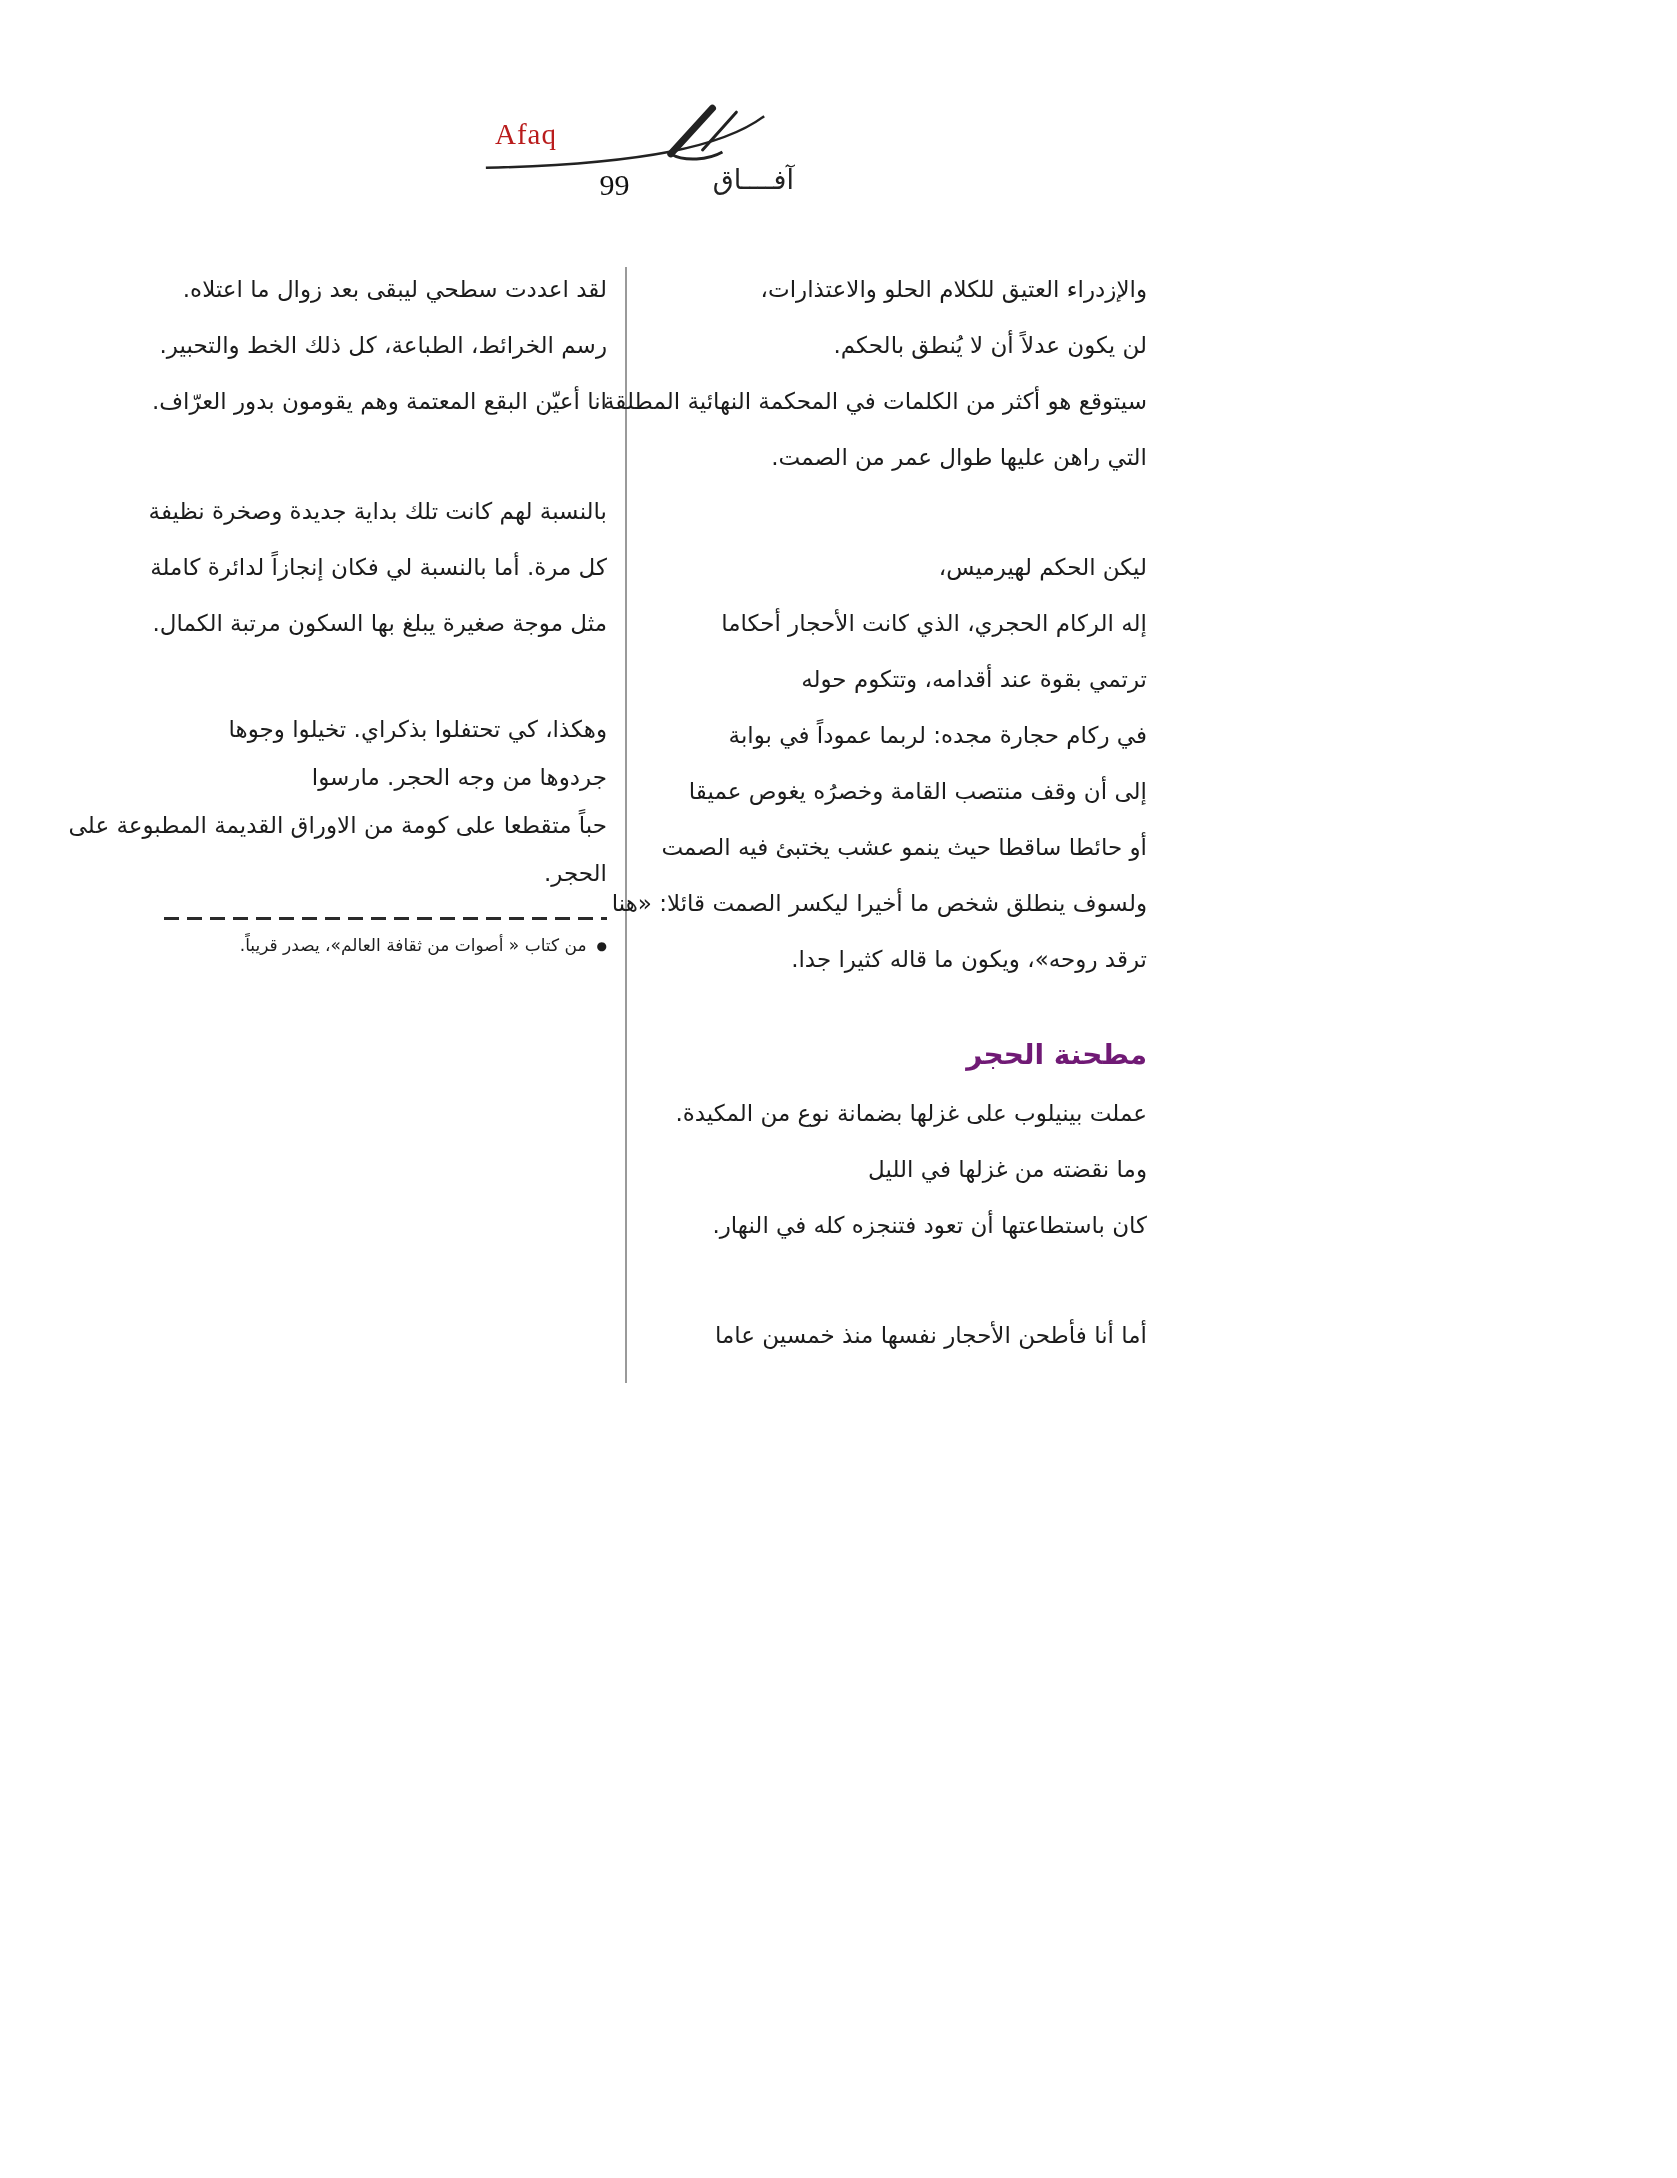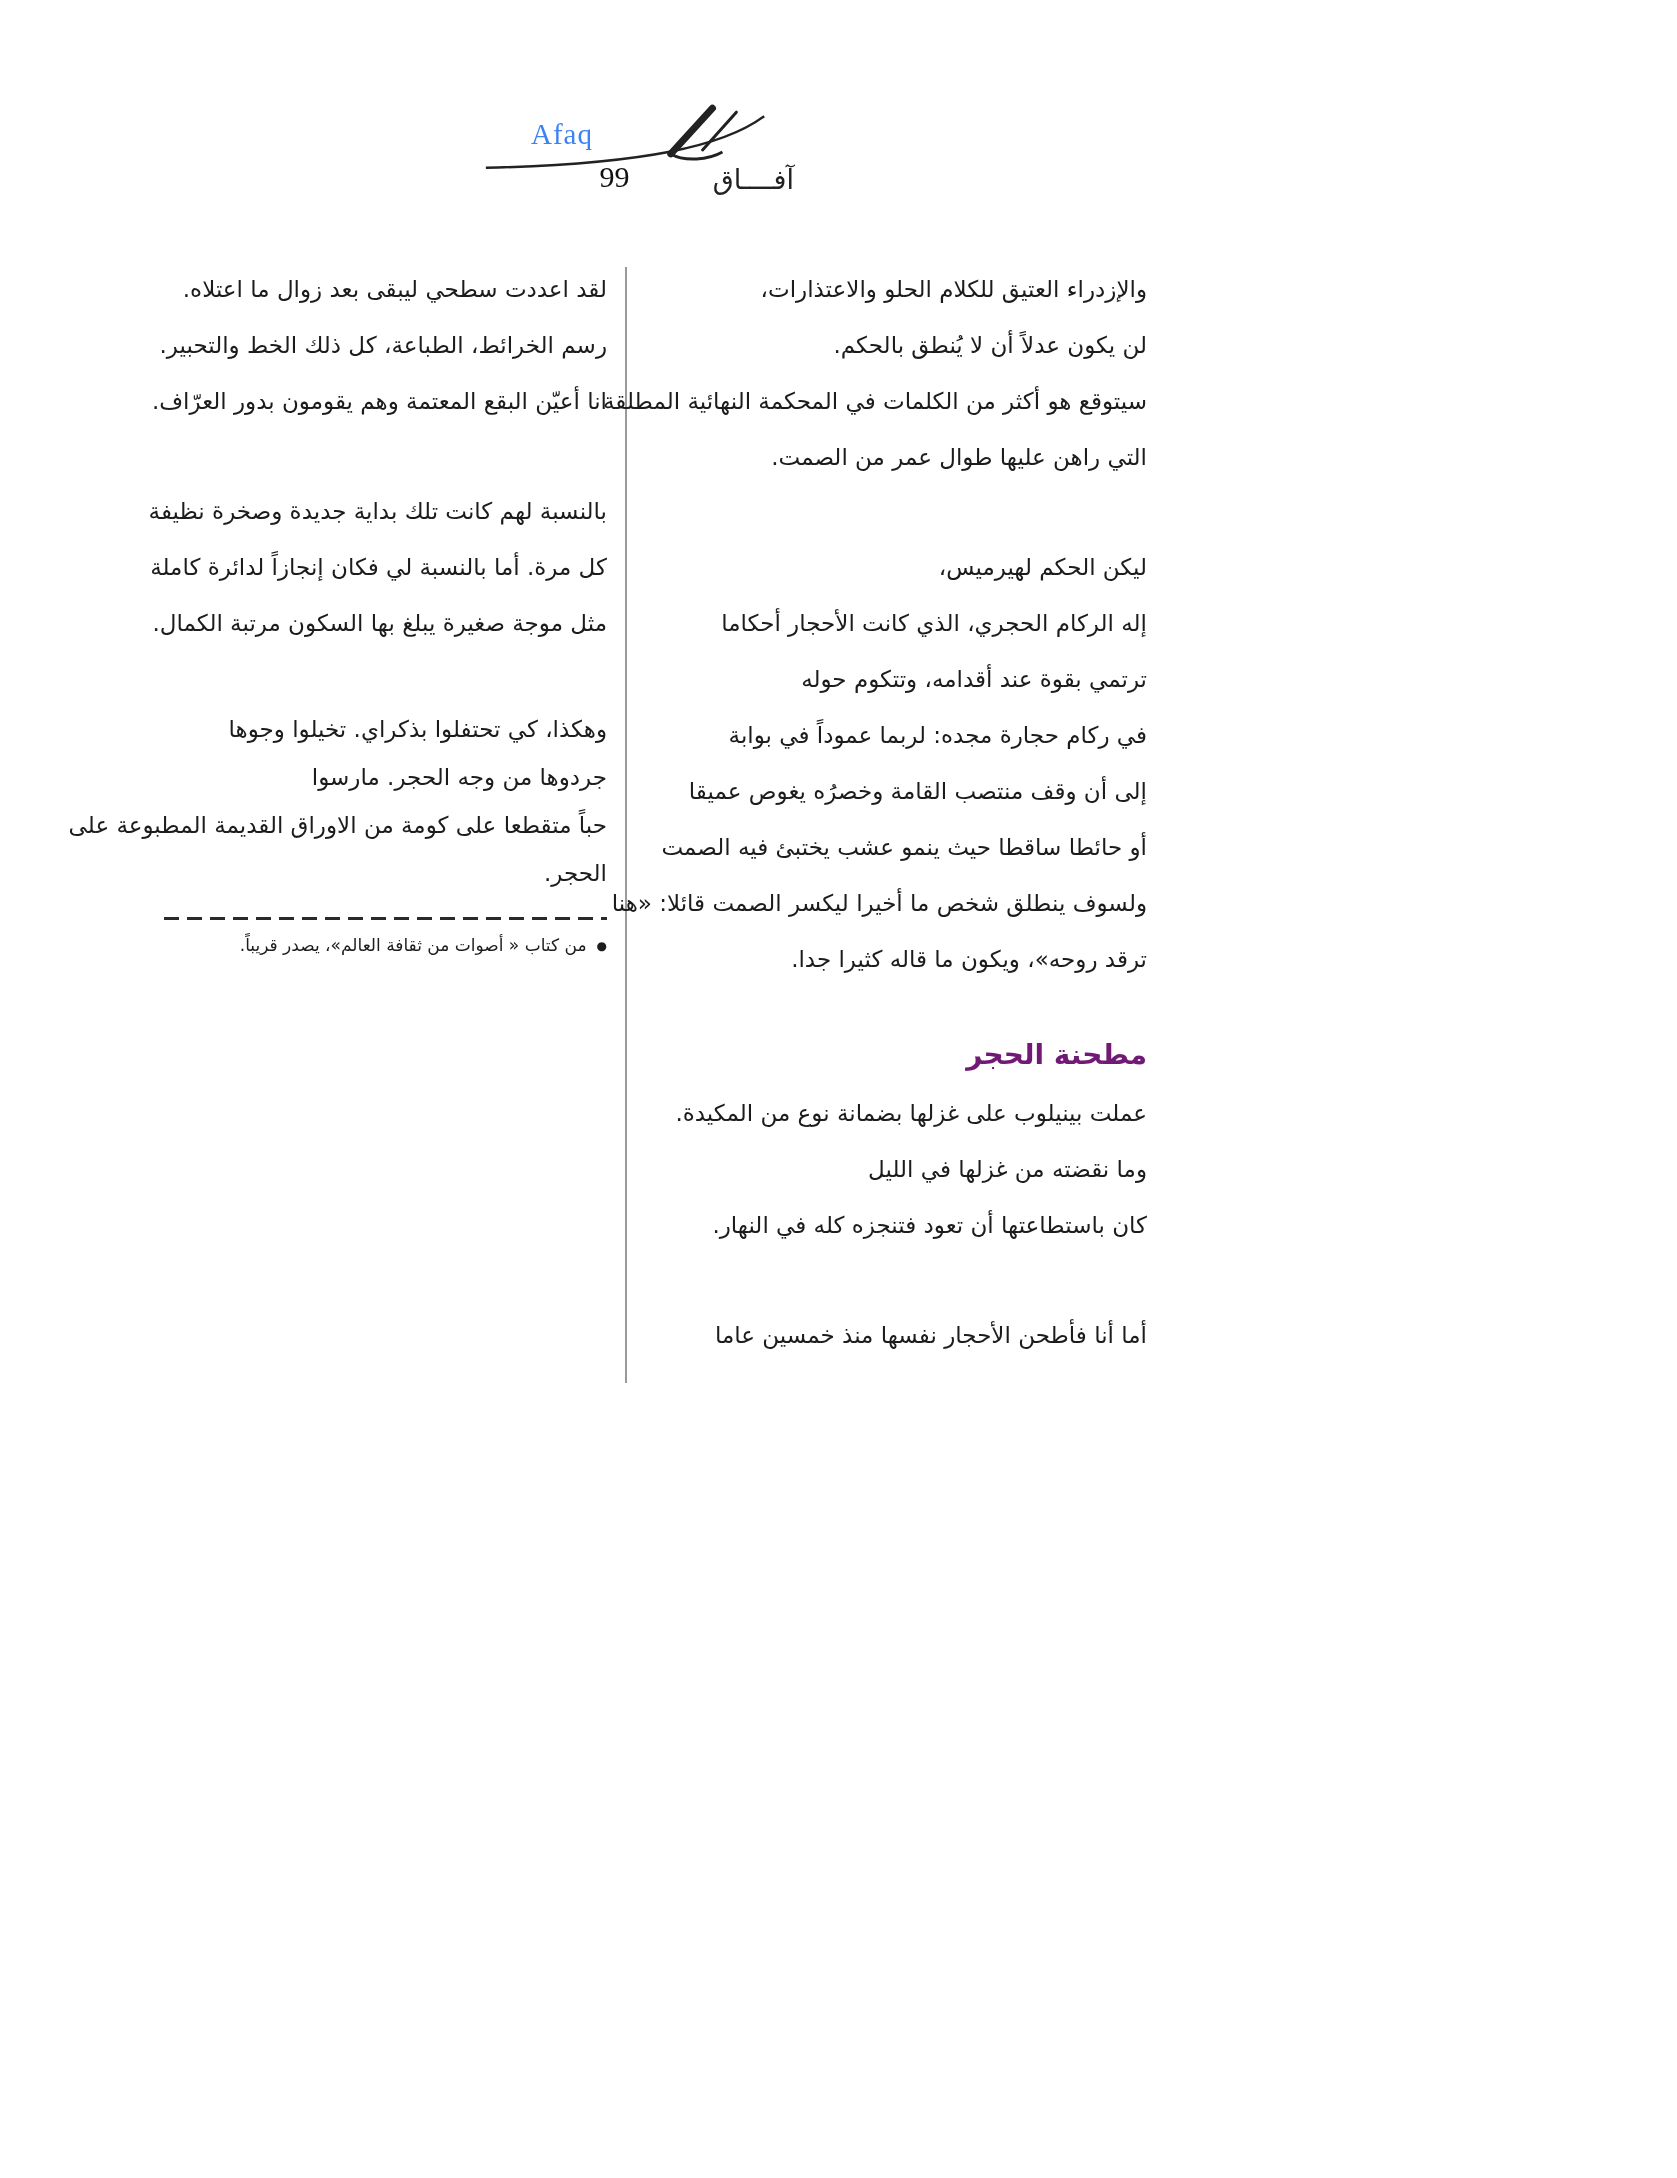--- a/index.html
+++ b/index.html
@@ -25,22 +25,21 @@
     width: 597px;
     height: 109px;
   }
   .latin-title {
     position: absolute;
     left: 167px;
     top: 18px;
     font-family: "Liberation Serif", serif;
     font-size: 29px;
     letter-spacing: 1px;
-    color: #3b82f6;
-    margin-left: 36px;
+    color: #b91c1c;
   }
   .arabic-logo {
     position: absolute;
     left: 257px;
     top: 6px;
     width: 209px;
     height: 62px;
   }
   .arabic-logo .word {
     position: absolute;
@@ -52,21 +51,21 @@
     margin-top: 48px;
   }
   .arabic-logo svg {
     position: absolute;
     left: -119px;
     top: -4px;
   }
   .page-number {
     position: absolute;
     left: 0;
-    top: 60px;
+    top: 68px;
     width: 573px;
     text-align: center;
     font-family: "Liberation Serif", serif;
     font-size: 30px;
     color: #111;
   }
 
   
   .col-divider {
     position: absolute;

